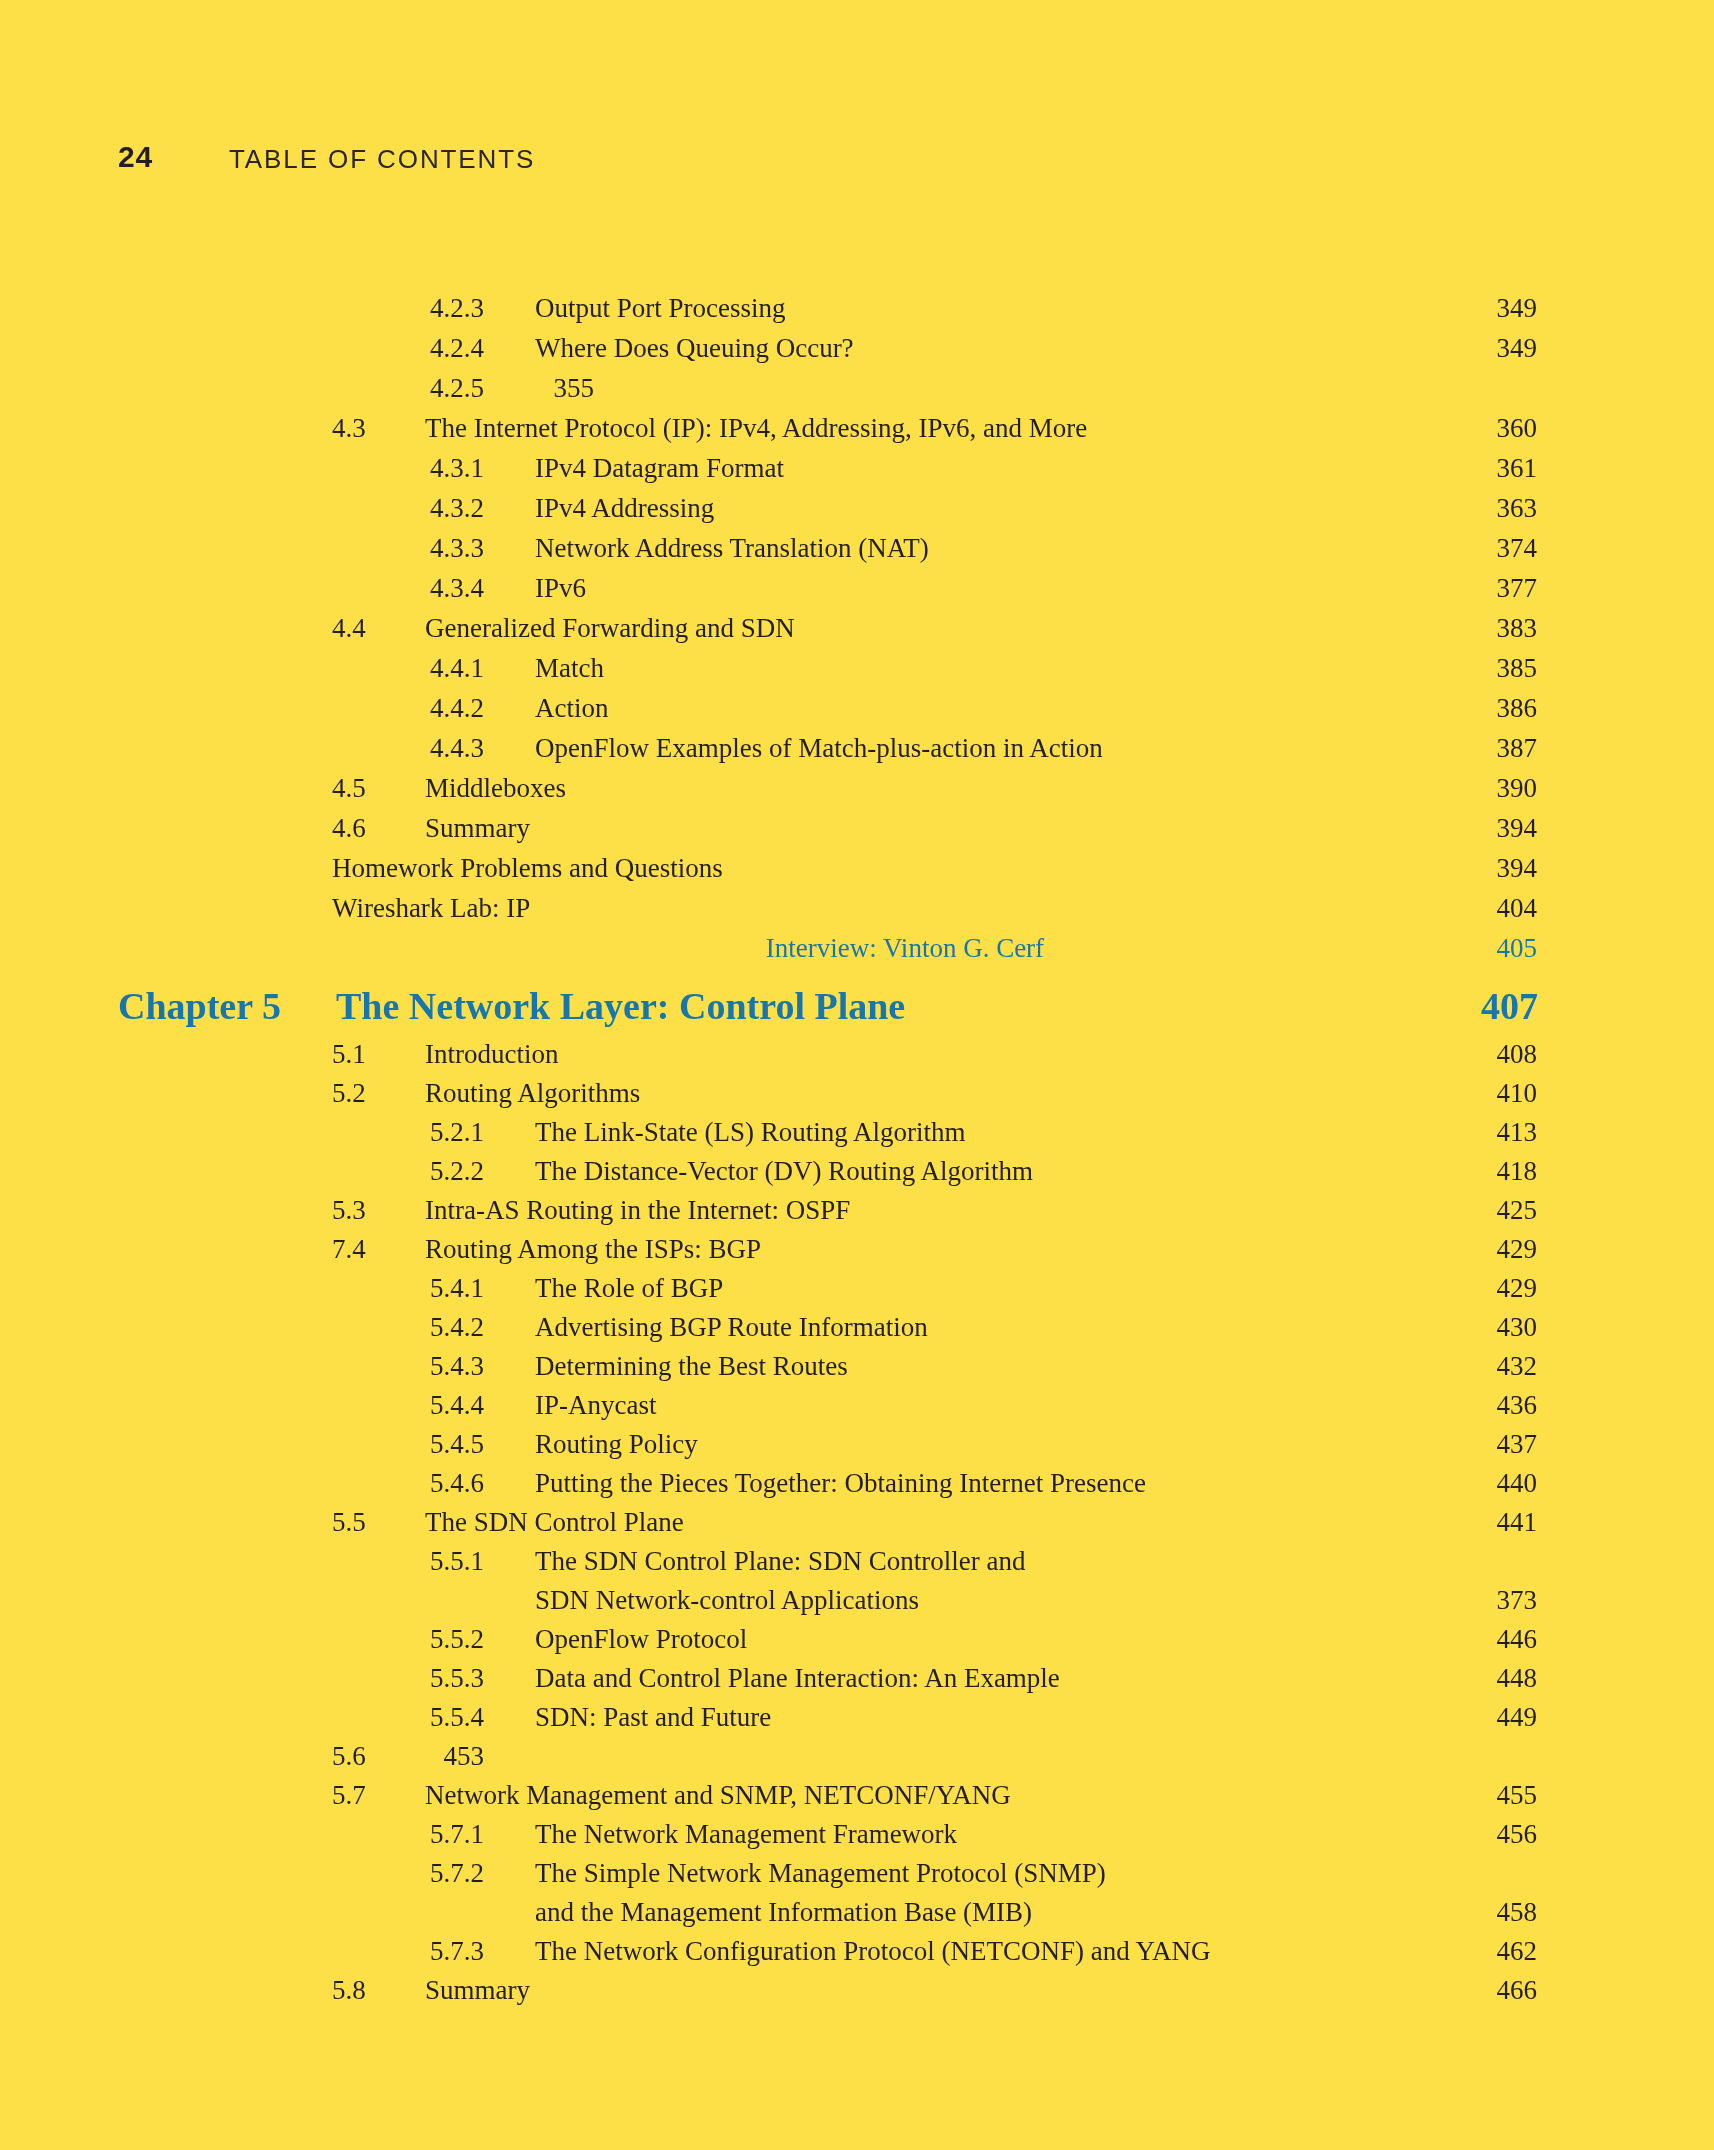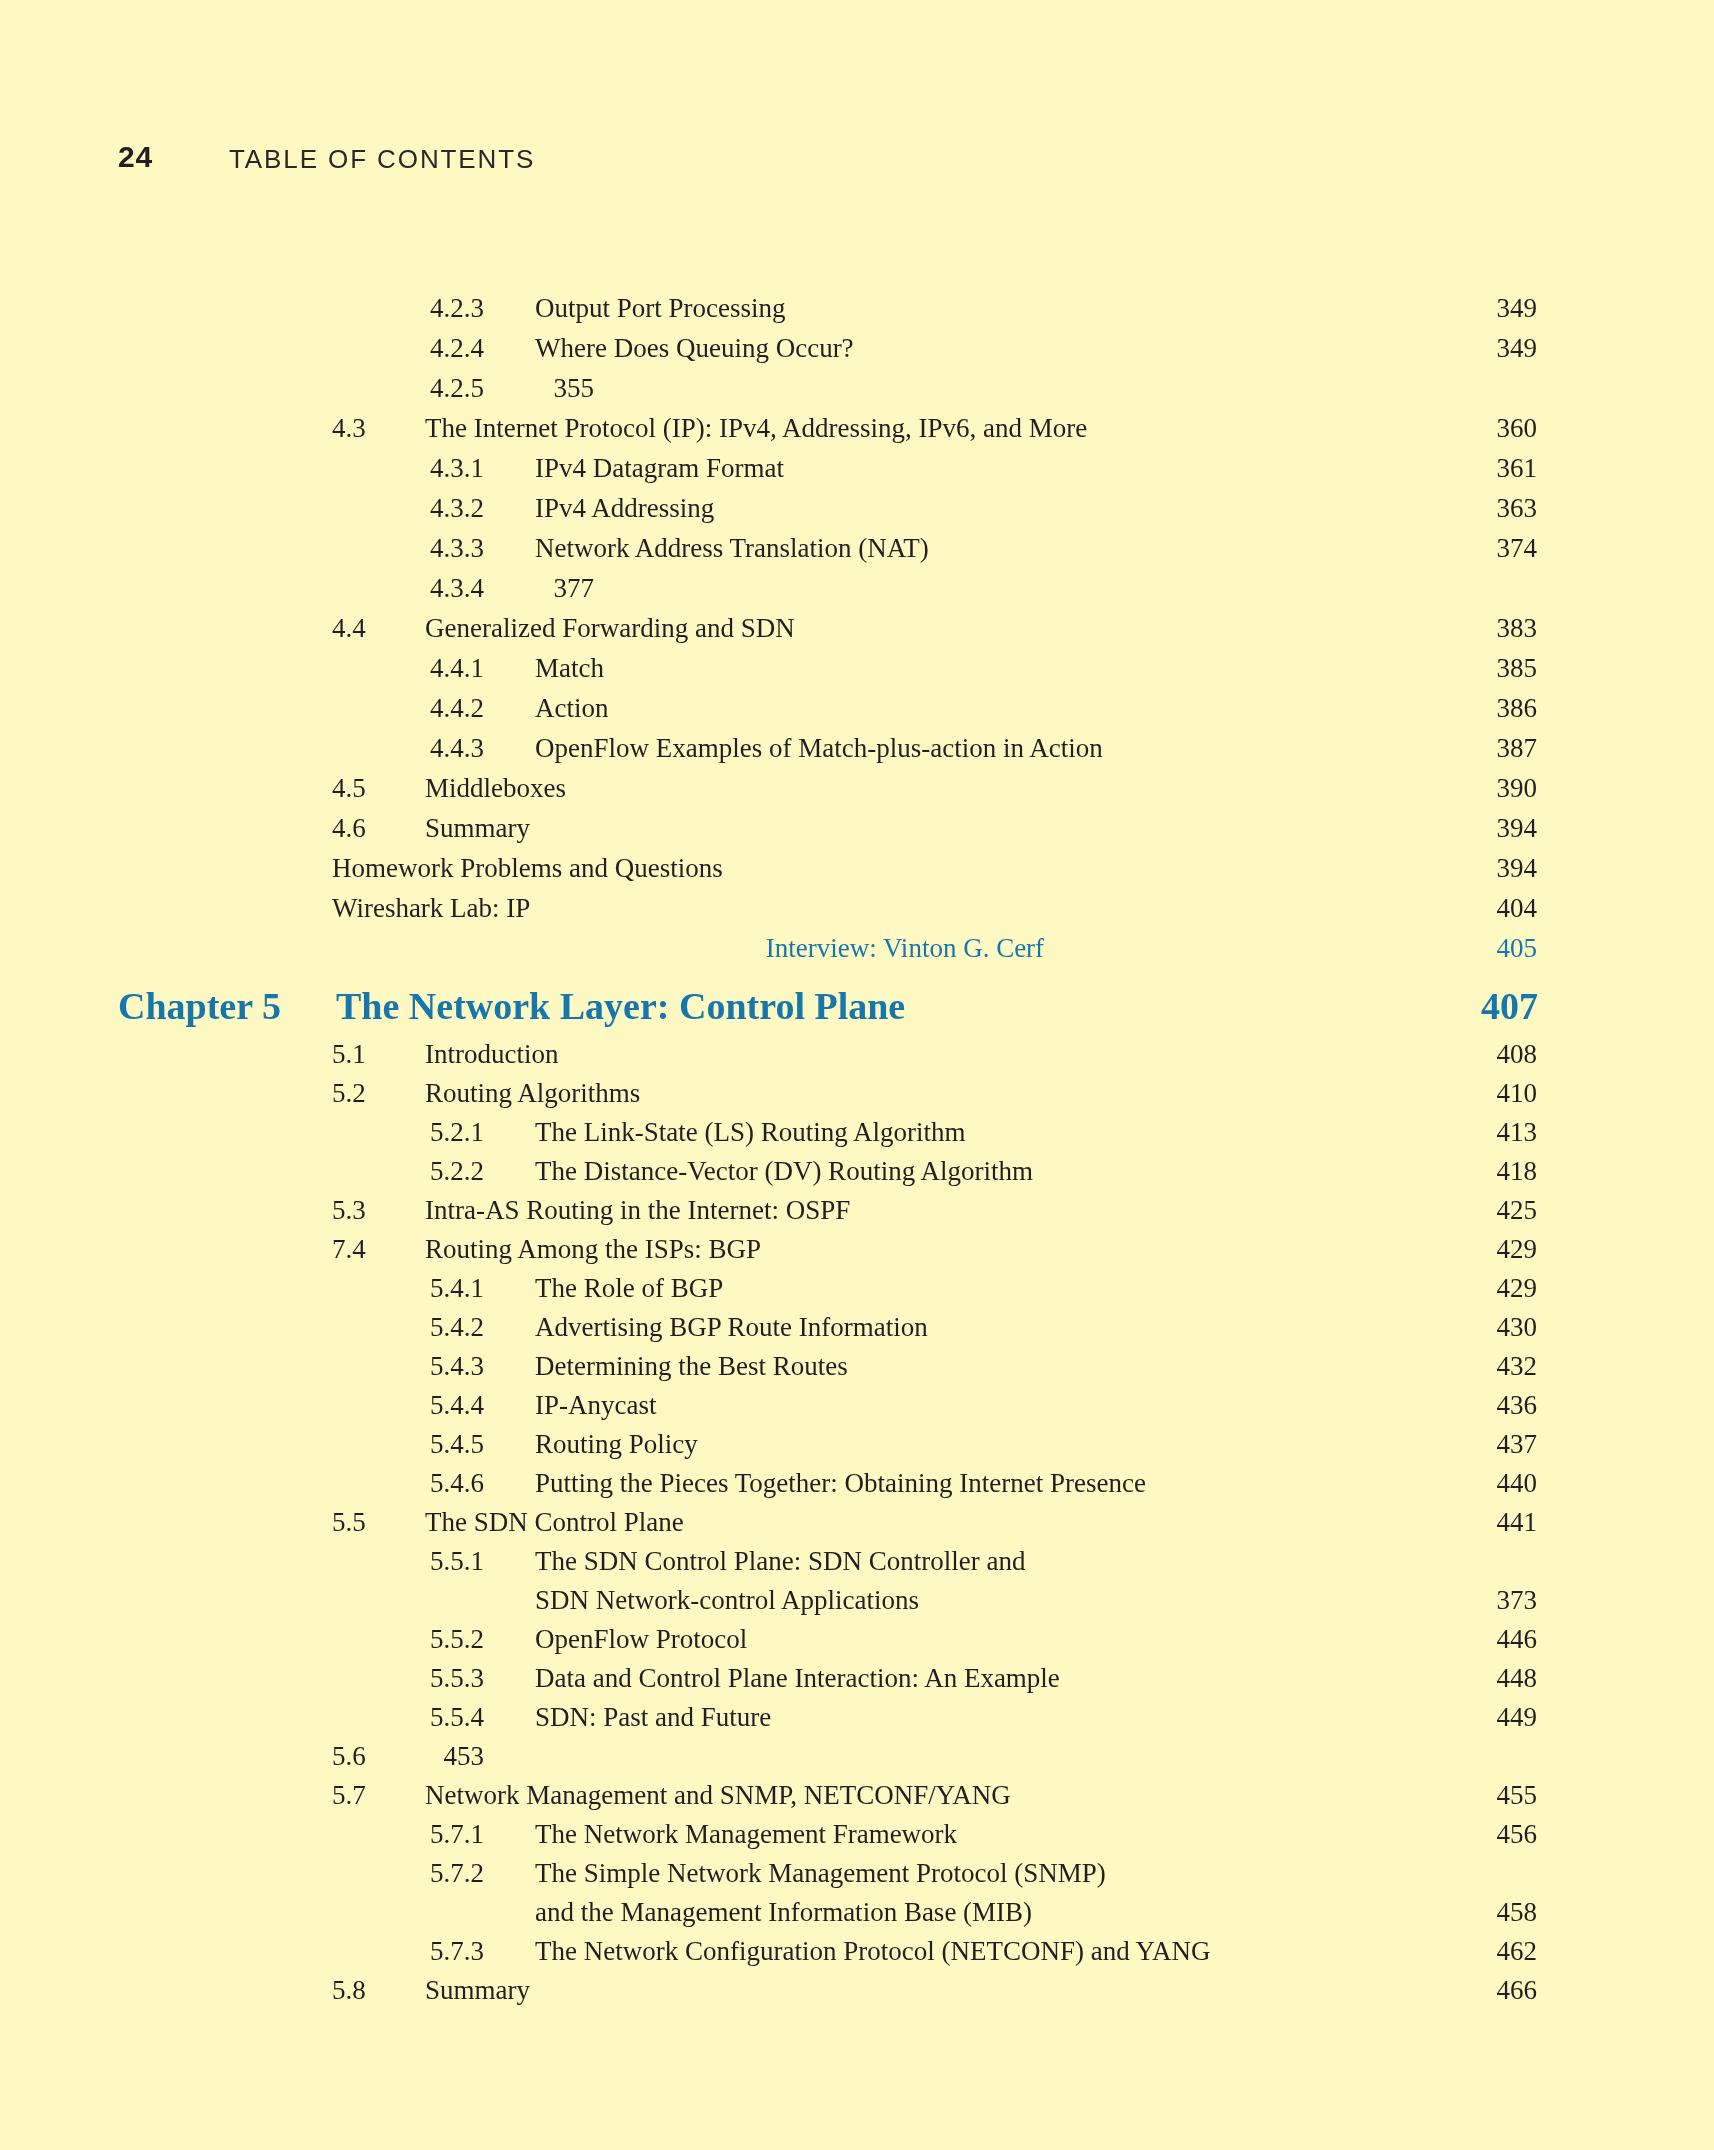--- a/index.html
+++ b/index.html
@@ -1,20 +1,20 @@
 <!DOCTYPE html>
 <html style="font-size:12.4px"><head>
 <meta charset="utf-8">
 <style>
   html,body{margin:0;padding:0;background:#ffffff;}
   .page{
     position:relative;
     width:1715px;
     height:2151px;
-    background:#fef9c3;
+    background:#fde047;
     overflow:hidden;
     font-family:"Liberation Serif", serif;
     color:#231f20;
   }
   
   .running-header{position:absolute;top:140px;left:0;width:1715px;height:43px;
     font-family:"Liberation Sans", sans-serif;}
   .folio{position:absolute;left:118px;top:0;font-size:30px;font-weight:bold;letter-spacing:0.8px;}
   .running-title{position:absolute;left:229px;top:3.9px;font-size:26px;letter-spacing:1.9px;font-weight:400;color:#2a2629;}
   
@@ -81,20 +81,21 @@
           <span class="title">IPv4 Addressing</span>
           <span class="pagenum">363</span>
         </div>
         <div class="row lvl2">
           <span class="num">4.3.3</span>
           <span class="title">Network Address Translation (NAT)</span>
           <span class="pagenum">374</span>
         </div>
         <div class="row lvl2">
           <span class="num">4.3.4</span>
+          <span class="title">IPv6</span>
           <span class="pagenum">377</span>
         </div>
         <div class="row lvl1">
           <span class="num">4.4</span>
           <span class="title">Generalized Forwarding and SDN</span>
           <span class="pagenum">383</span>
         </div>
         <div class="row lvl2">
           <span class="num">4.4.1</span>
           <span class="title">Match</span>

